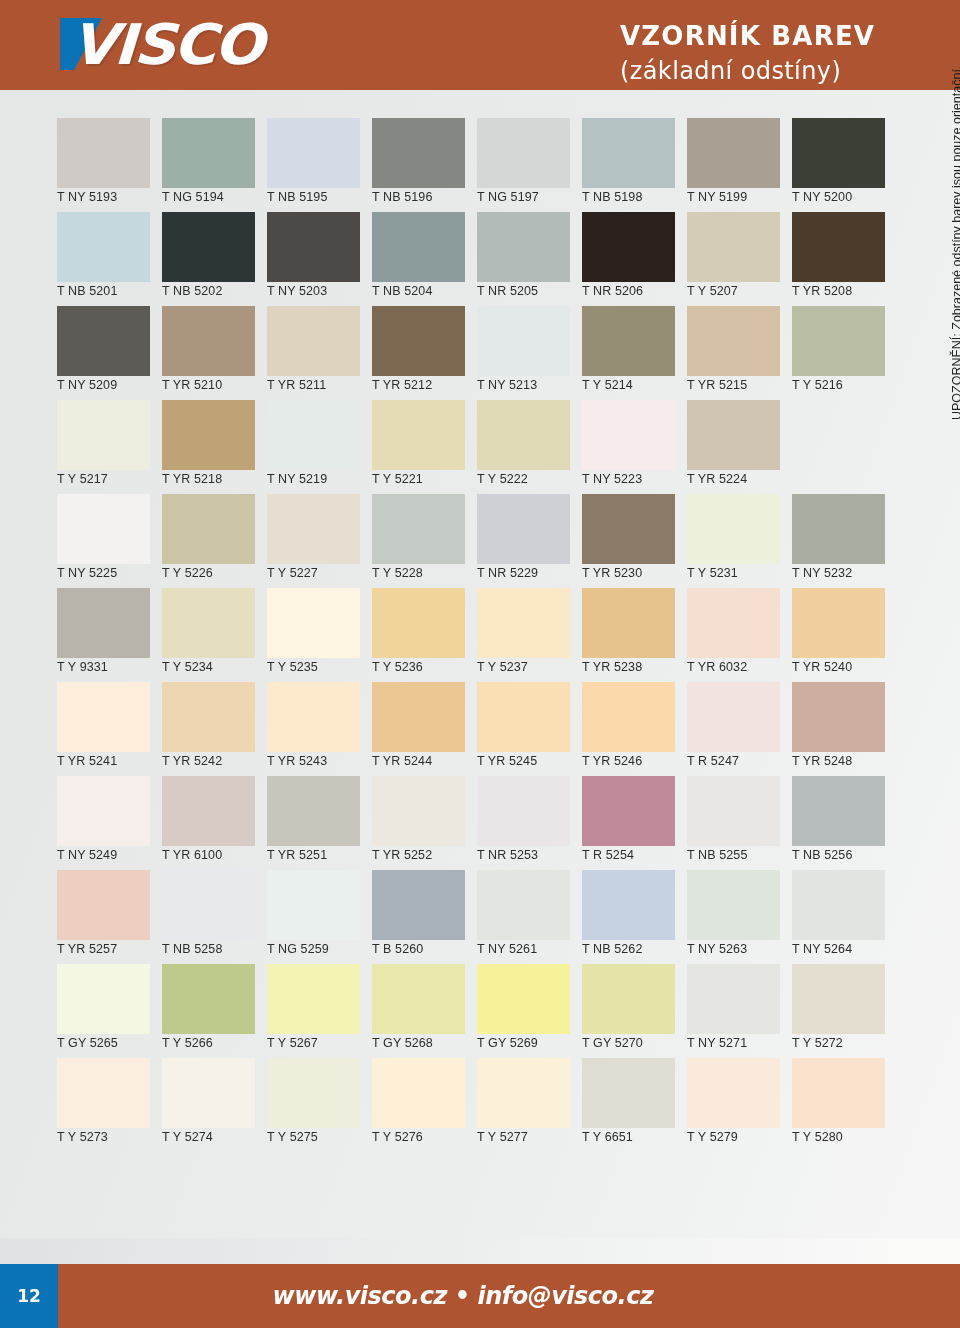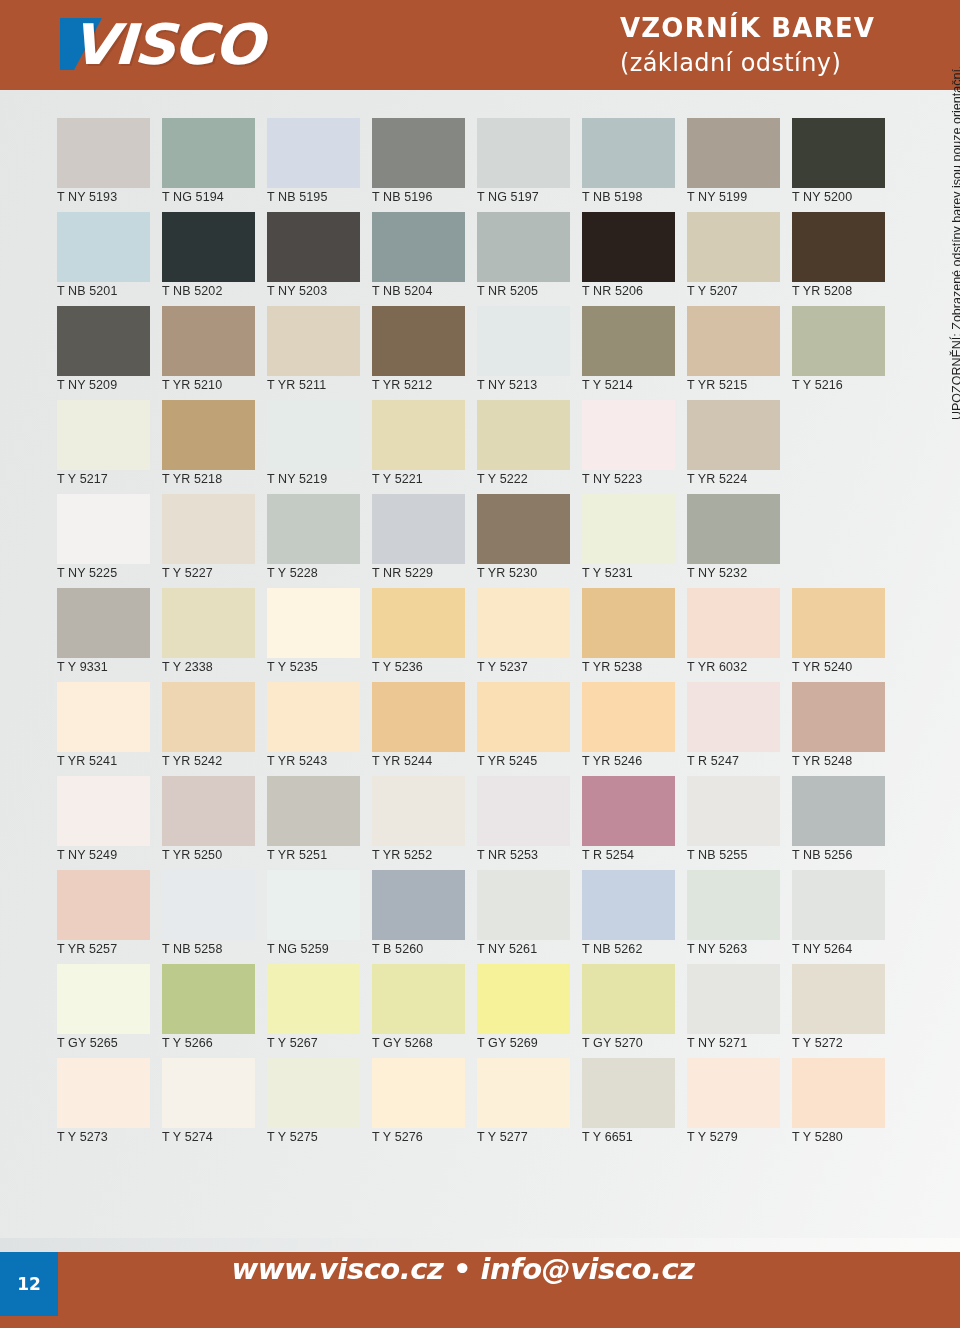--- a/index.html
+++ b/index.html
@@ -40,21 +40,21 @@
     font-size: 56px;
     letter-spacing: -2px;
     color: #ffffff;
     line-height: 1;
     margin-left: 22px;
     transform: skewX(-6deg) scaleX(1.04);
     text-shadow: 2px 2px 0 rgba(0,0,0,0.10);
   }
   .header-titles {
     position: absolute;
-    left: 620px; top: 12px;
+    left: 620px; top: 20px;
     text-align: left;
     color: #ffffff;
   }
   .title-main {
     font-family: "DejaVu Sans", sans-serif;
     font-weight: bold;
     font-size: 26px;
     letter-spacing: 1.2px;
     line-height: 1.25;
   }
@@ -110,41 +110,41 @@
     white-space: nowrap;
     font-family: "Liberation Sans", sans-serif;
     font-size: 12.5px;
     color: #1e1e1e;
   }
 
   
   .footer {
     position: absolute;
     left: 0; bottom: 0;
-    width: 960px; height: 76px;
+    width: 960px; height: 64px;
     background: #ae5431;
-    display: flex; align-items: flex-start;
+    display: flex; align-items: center;
   }
   .page-num {
     width: 58px; height: 64px;
     background: #0a73b8;
     color: #ffffff;
     display: flex; align-items: center; justify-content: center;
     font-family: "DejaVu Sans", sans-serif;
     font-weight: bold;
     font-size: 17px;
   }
   .footer-contact {
     flex: 1;
     text-align: center;
     color: #ffffff;
     font-family: "DejaVu Sans", sans-serif;
     font-style: italic;
     font-weight: bold;
-    font-size: 29px;
+    font-size: 24px;
     letter-spacing: -0.5px;
     padding-right: 92px;
   }
   .footer-fade {
     position: absolute;
     left: 0; bottom: 64px;
     width: 960px; height: 26px;
     background: linear-gradient(100deg, #dfe2e3 0%, #eceeee 45%, #fbfbfa 100%);
   }
 </style>
@@ -298,20 +298,24 @@
           <div class="chip" style="background: rgb(207, 197, 178);"></div>
           <div class="chip-label">T YR 5224</div>
         </div>
       </div>
       <div class="row">
         <div class="cell">
           <div class="chip" style="background: rgb(243, 242, 241);"></div>
           <div class="chip-label">T NY 5225</div>
         </div>
         <div class="cell">
+          <div class="chip" style="background: rgb(203, 197, 166);"></div>
+          <div class="chip-label">T Y 5226</div>
+        </div>
+        <div class="cell">
           <div class="chip" style="background: rgb(230, 222, 208);"></div>
           <div class="chip-label">T Y 5227</div>
         </div>
         <div class="cell">
           <div class="chip" style="background: rgb(195, 203, 196);"></div>
           <div class="chip-label">T Y 5228</div>
         </div>
         <div class="cell">
           <div class="chip" style="background: rgb(205, 209, 213);"></div>
           <div class="chip-label">T NR 5229</div>
@@ -329,21 +333,21 @@
           <div class="chip-label">T NY 5232</div>
         </div>
       </div>
       <div class="row">
         <div class="cell">
           <div class="chip" style="background: rgb(184, 180, 171);"></div>
           <div class="chip-label">T Y 9331</div>
         </div>
         <div class="cell">
           <div class="chip" style="background: rgb(229, 223, 191);"></div>
-          <div class="chip-label">T Y 2338</div>
+          <div class="chip-label">T Y 5234</div>
         </div>
         <div class="cell">
           <div class="chip" style="background: rgb(253, 245, 226);"></div>
           <div class="chip-label">T Y 5235</div>
         </div>
         <div class="cell">
           <div class="chip" style="background: rgb(240, 212, 154);"></div>
           <div class="chip-label">T Y 5236</div>
         </div>
         <div class="cell">
@@ -397,21 +401,21 @@
           <div class="chip-label">T YR 5248</div>
         </div>
       </div>
       <div class="row">
         <div class="cell">
           <div class="chip" style="background: rgb(245, 238, 234);"></div>
           <div class="chip-label">T NY 5249</div>
         </div>
         <div class="cell">
           <div class="chip" style="background: rgb(216, 203, 197);"></div>
-          <div class="chip-label">T YR 5250</div>
+          <div class="chip-label">T YR 6100</div>
         </div>
         <div class="cell">
           <div class="chip" style="background: rgb(200, 197, 189);"></div>
           <div class="chip-label">T YR 5251</div>
         </div>
         <div class="cell">
           <div class="chip" style="background: rgb(236, 232, 224);"></div>
           <div class="chip-label">T YR 5252</div>
         </div>
         <div class="cell">

